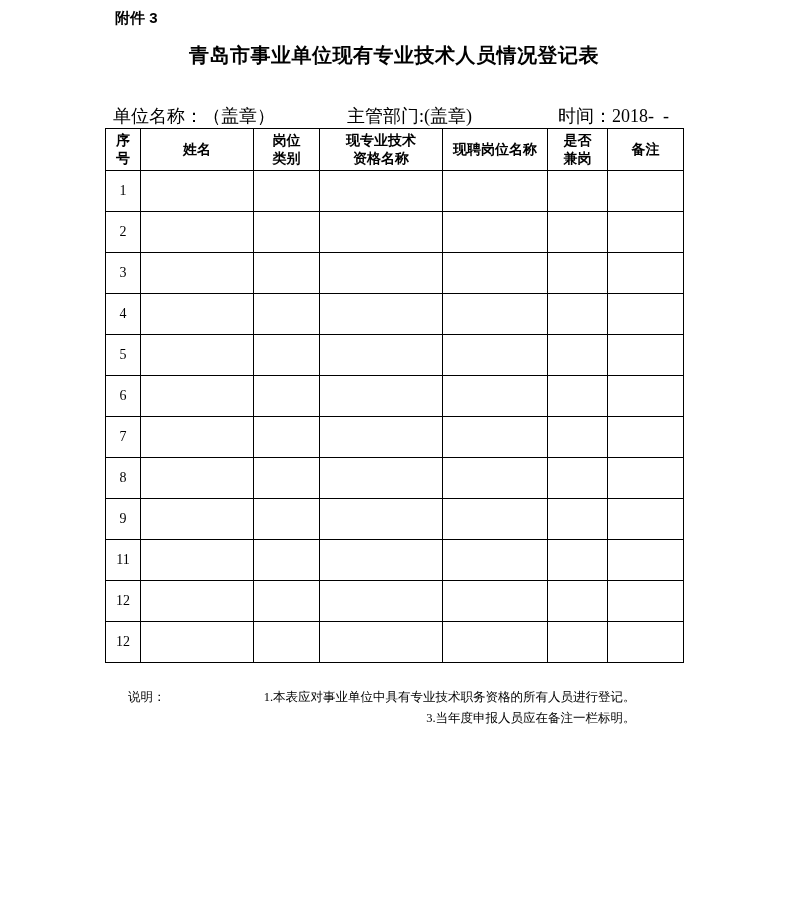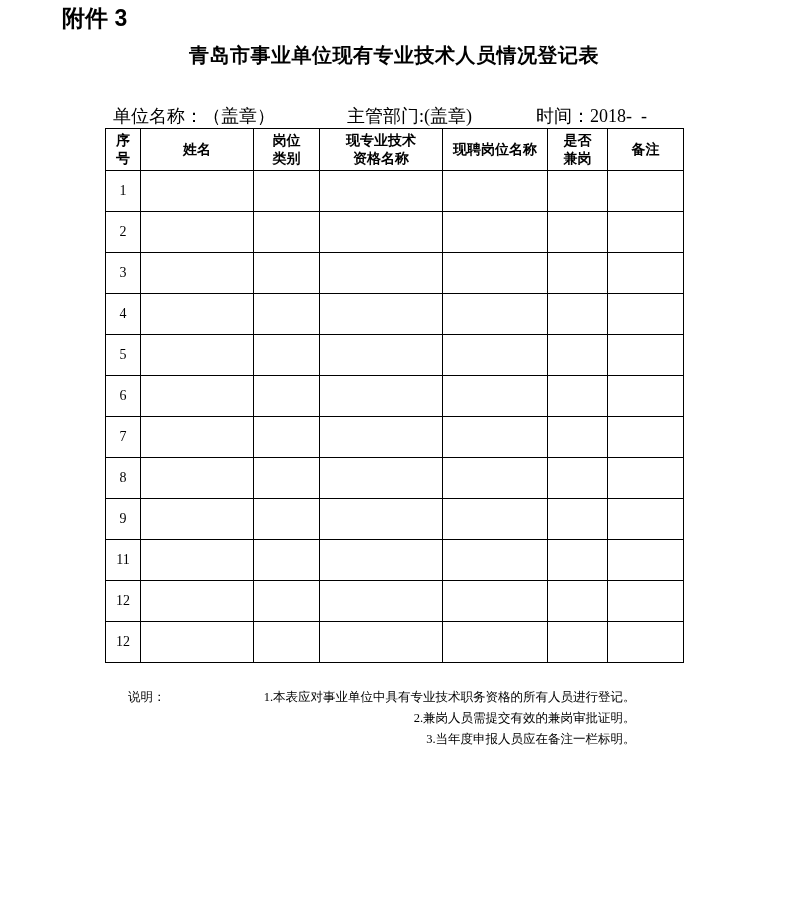--- a/index.html
+++ b/index.html
@@ -16,24 +16,24 @@
     -webkit-font-smoothing: none;
   }
   .page {
     position: relative;
     width: 790px;
     height: 900px;
     padding-top: 8px;
     box-sizing: border-box;
   }
   .attachment {
-    margin-left: 62px;
+    margin-left: 115px;
     font-family: "Liberation Sans", sans-serif;
     font-weight: bold;
-    font-size: 23px;
+    font-size: 15px;
     line-height: 20px;
   }
   .title {
     margin-top: 14px;
     margin-left: 105px;
     width: 578px;
     text-align: center;
     font-family: "Liberation Sans", sans-serif;
     font-weight: bold;
     font-size: 20px;
@@ -47,21 +47,21 @@
     font-size: 18px;
     line-height: 20px;
   }
   .meta span {
     position: absolute;
     top: 0;
     white-space: pre;
   }
   .meta .m-unit { left: 113px; }
   .meta .m-dept { left: 337px; margin-left: 10px; }
-  .meta .m-time { left: 536px; }
+  .meta .m-time { left: 558px; }
 
   table.reg-table {
     margin-top: 2px;
     margin-left: 105px;
     border-collapse: collapse;
     table-layout: fixed;
     width: 578px;
     empty-cells: show;
   }
   .reg-table th, .reg-table td {
@@ -265,18 +265,17 @@
           <td></td>
           <td></td>
         </tr>
       </tbody>
   </table>
 
   <div class="notes">
     <span class="notes-label">说明：</span>
     <ol class="notes-list">
         <li>1.本表应对事业单位中具有专业技术职务资格的所有人员进行登记。</li>
-        <li>2.兼岗人员需提交有效的兼岗审批证明。</li>
         <li>3.当年度申报人员应在备注一栏标明。</li>
       </ol>
   </div>
 
 </div>
 
 </body></html>

